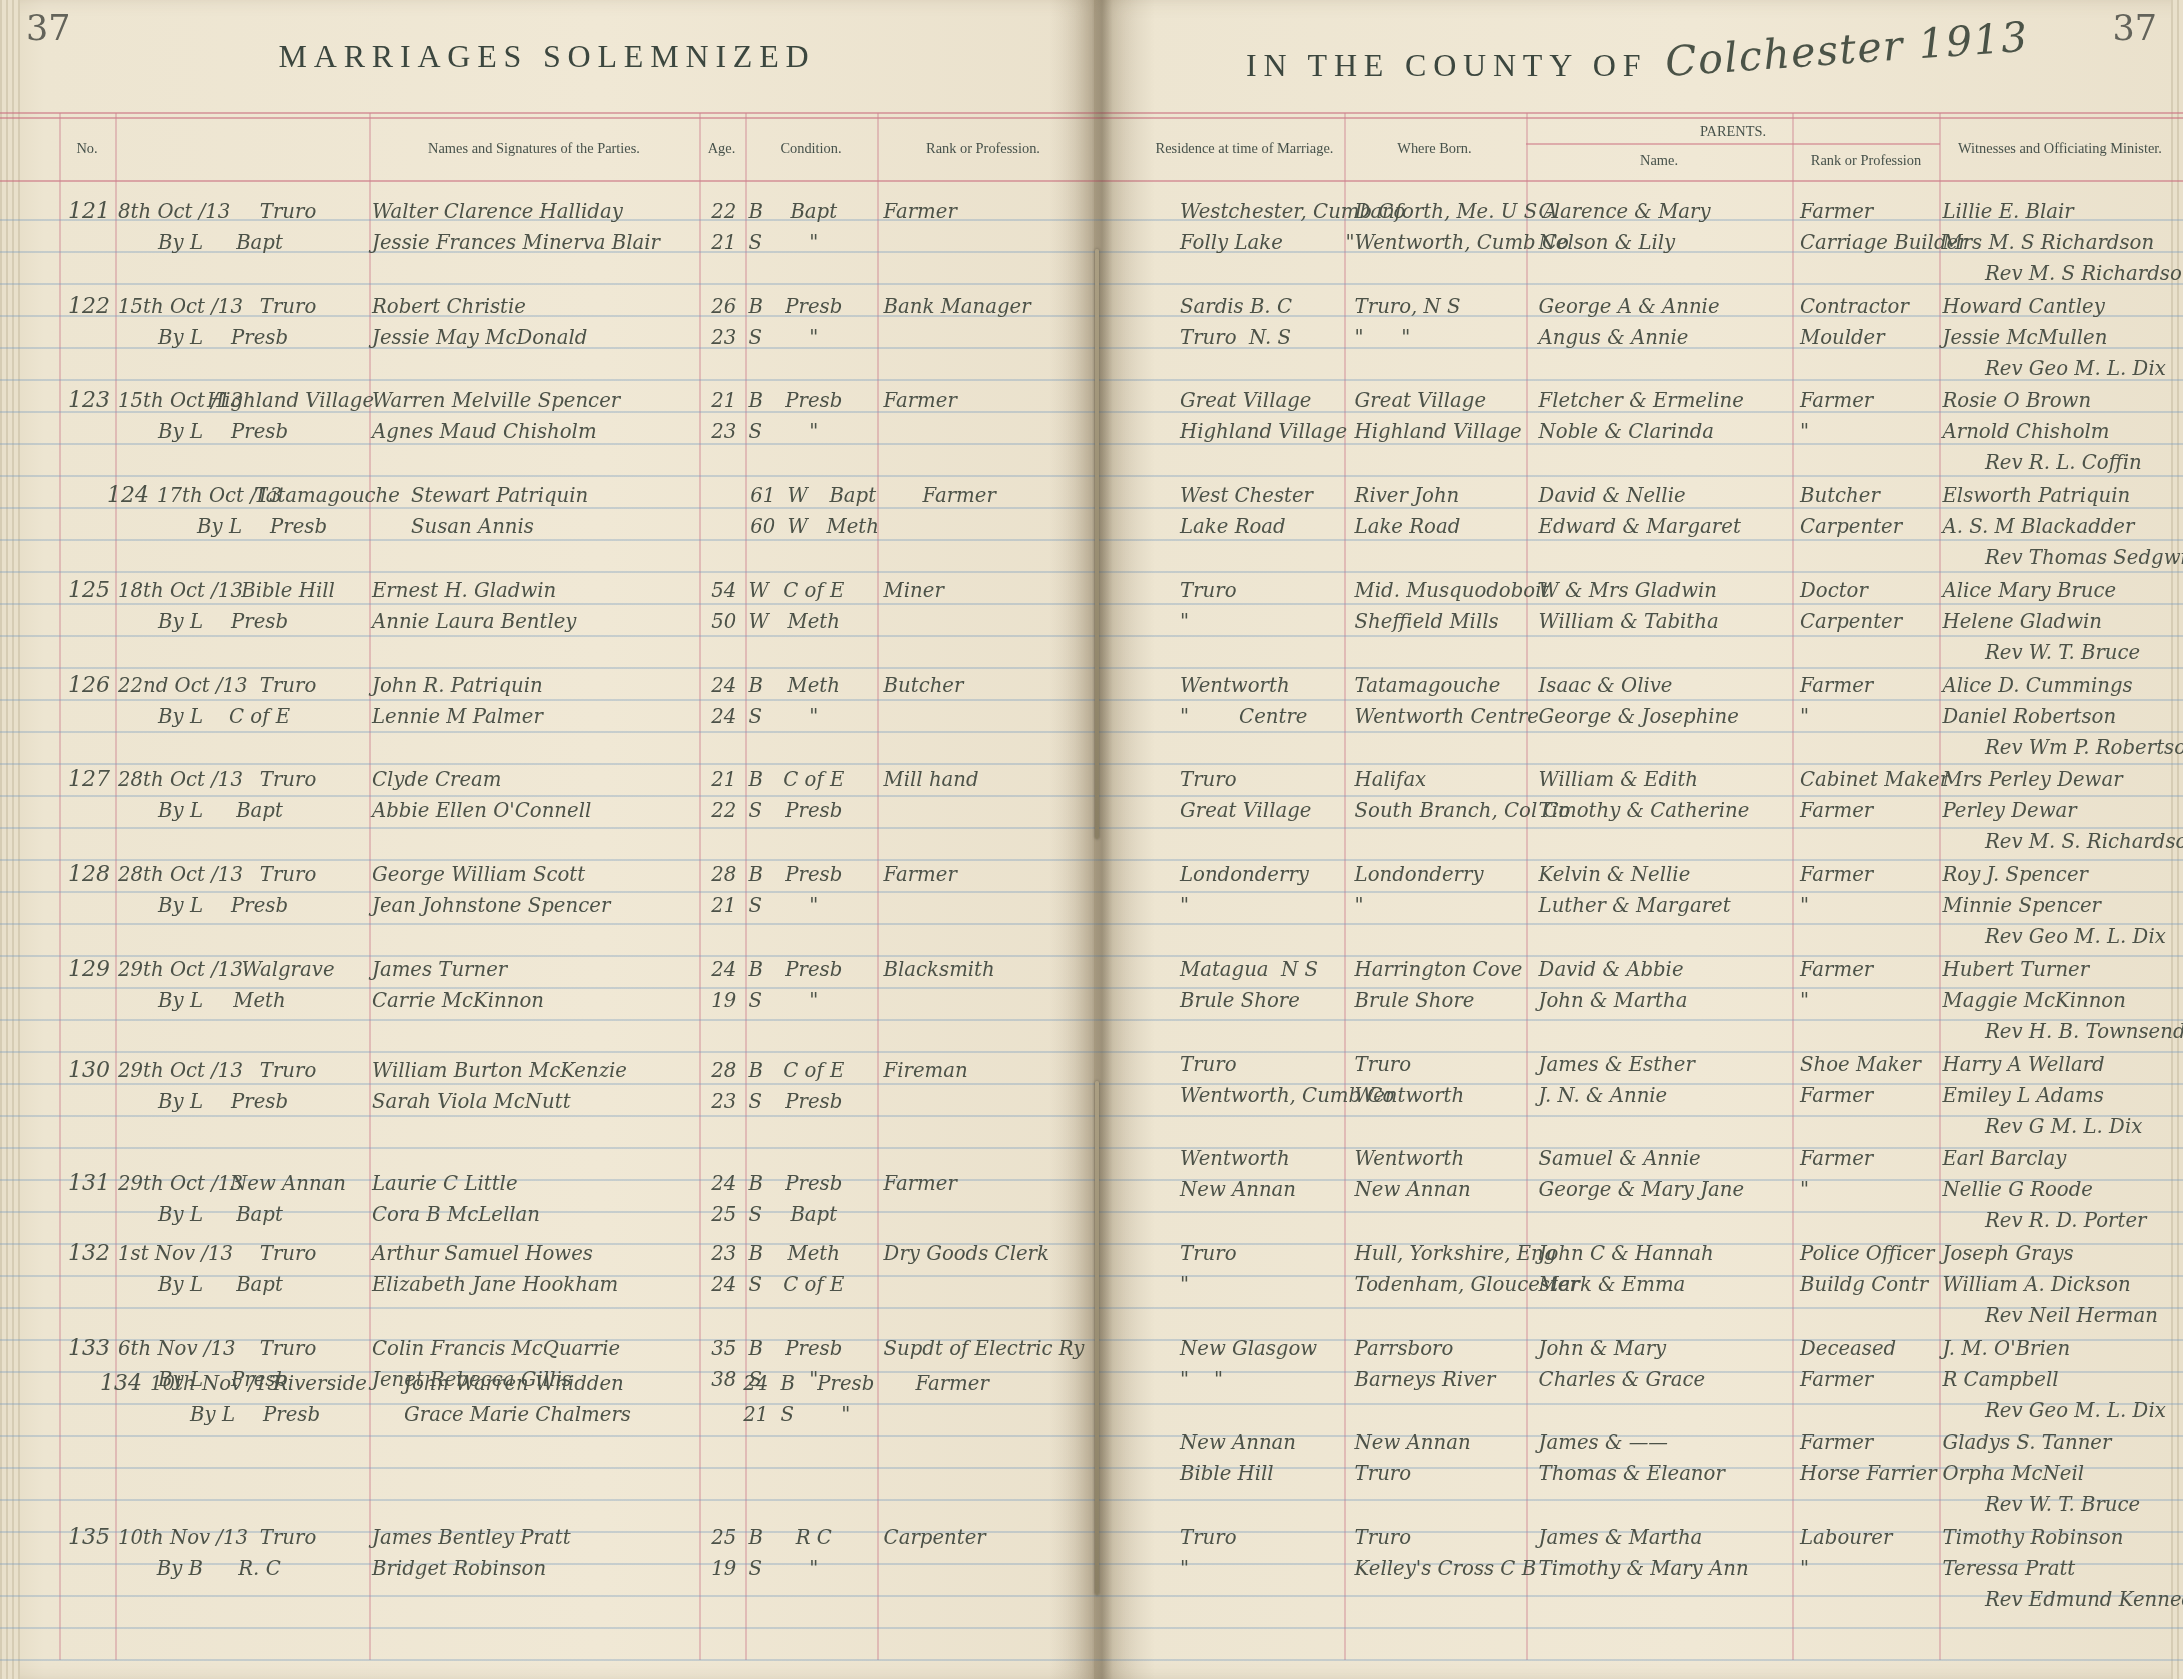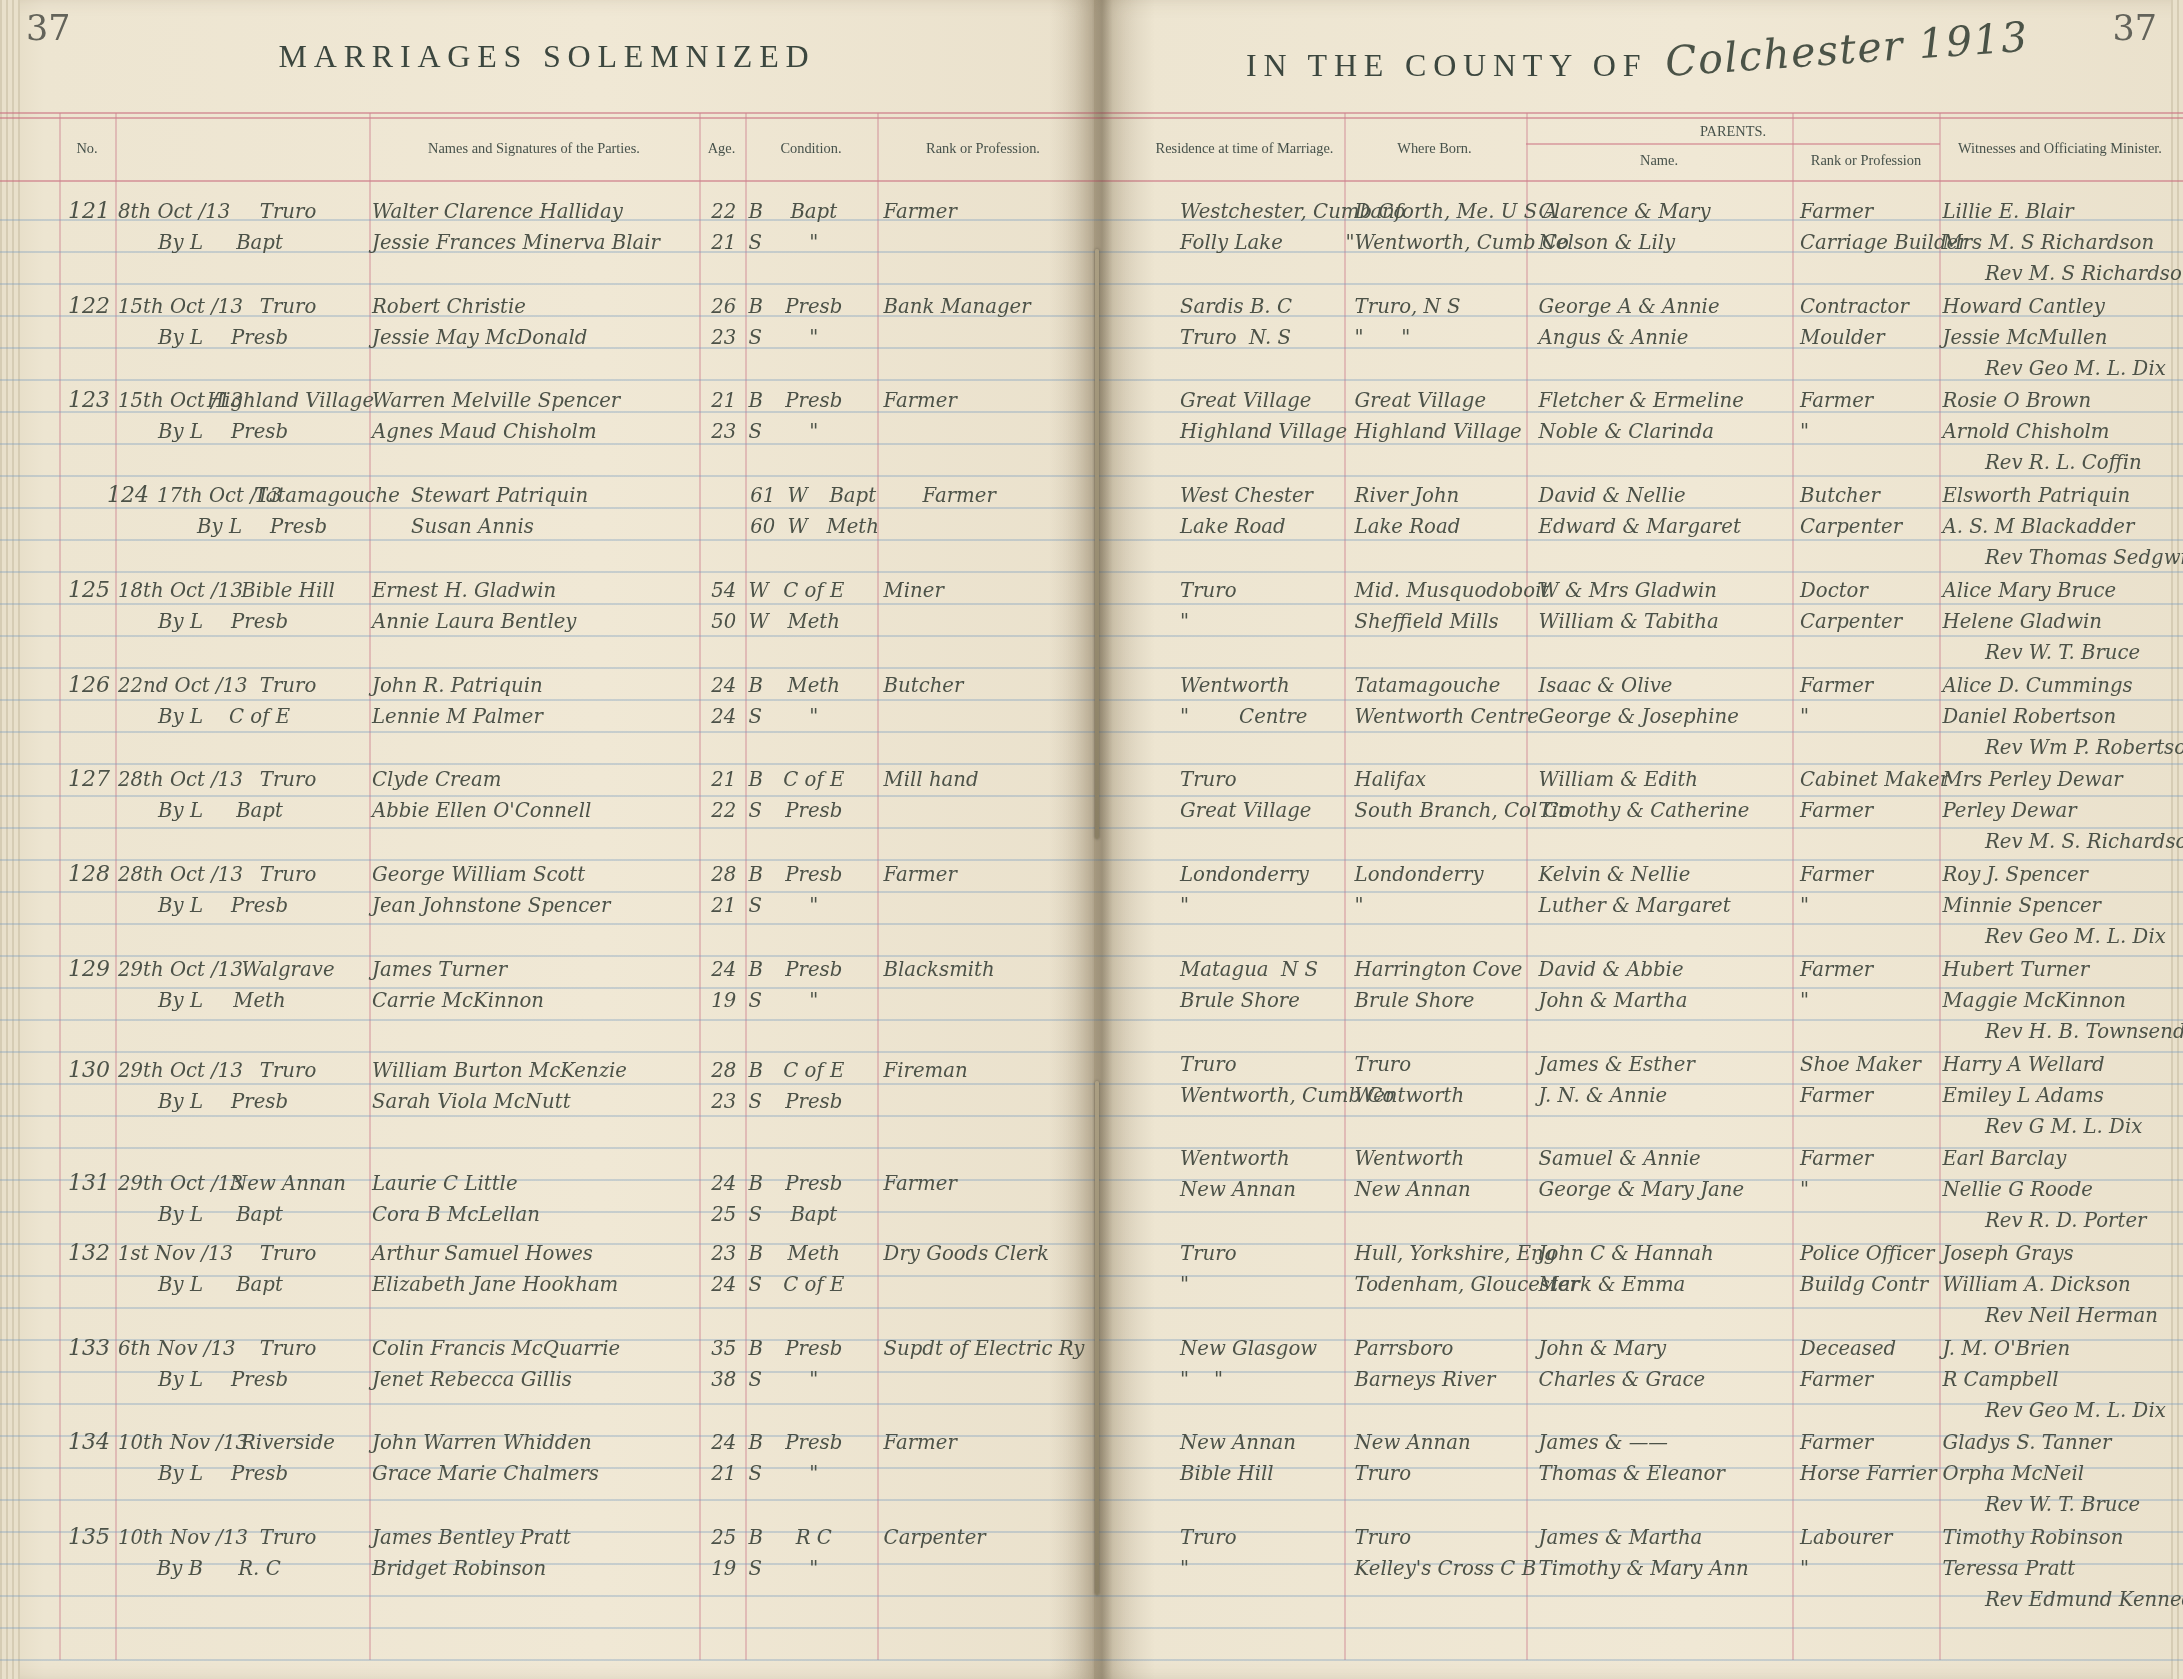--- a/index.html
+++ b/index.html
@@ -595,21 +595,21 @@
             <span class="hw cl">S</span>
             <span class="hw dn">"</span>
           </div>
   <div class="c g6 r1 prof">
             <span class="hw">Supdt of Electric Ry</span>
           </div>
   <div class="c g6 r2 prof">
             <span class="hw"></span>
           </div>
 </div>
-        <div class="rec" style="top: 1231px;">
+        <div class="rec" style="top: 1172px; margin-left: 32px;">
   <div class="c g1 r1">
             <span class="hw num">134</span>
           </div>
   <div class="c g2 r1 when">
             <span class="hw a">10th Nov /13</span>
             <span class="hw b">Riverside</span>
           </div>
   <div class="c g2 r2 when">
             <span class="hw a2">By L</span>
             <span class="hw b2">Presb</span>

